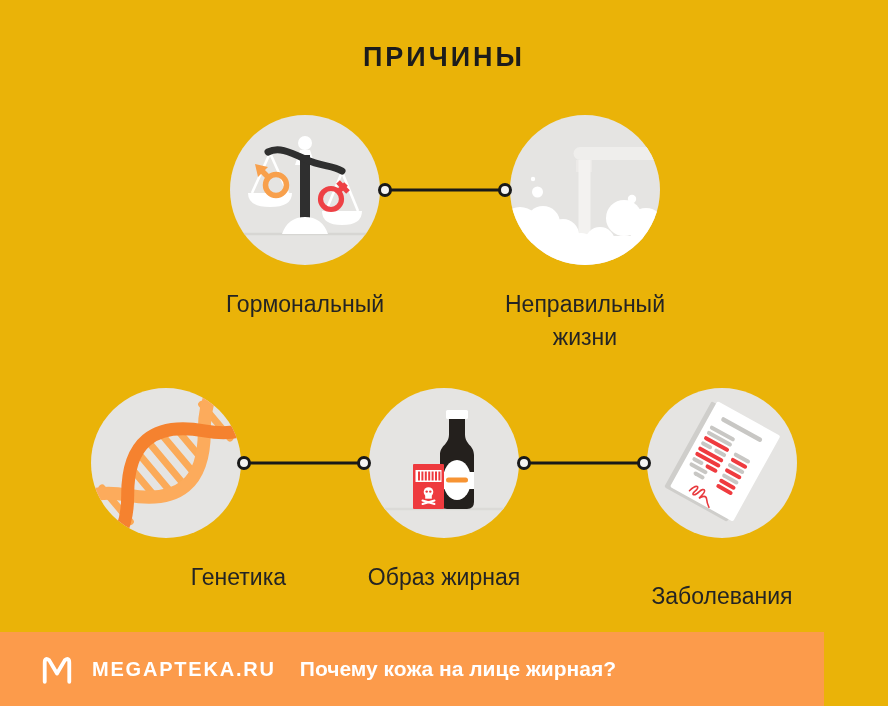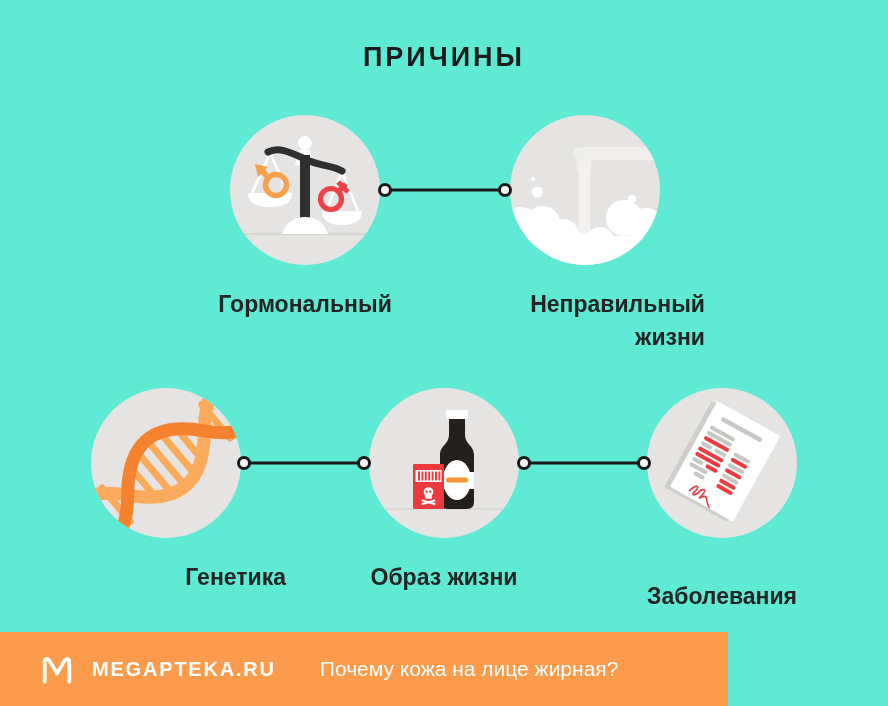--- a/index.html
+++ b/index.html
@@ -1,57 +1,57 @@
 <!DOCTYPE html>
 <html><head>
 <meta charset="utf-8">
 <style>
   html,body{margin:0;padding:0;background:#f5f4f2;}
   *{box-sizing:border-box;}
   .canvas{
     position:relative;width:888px;height:706px;overflow:hidden;
-    background:#5eead4;font-family:"Liberation Sans", sans-serif;
+    background:#eab308;font-family:"Liberation Sans", sans-serif;
   }
   .title{
     position:absolute;top:42px;left:0;width:100%;text-align:center;
     font-size:27px;font-weight:bold;letter-spacing:3px;color:#1c1c1c;
   }
   .circle{
     position:absolute;width:150px;height:150px;border-radius:50%;
     background:#e5e4e2;overflow:hidden;
   }
   .circle svg{position:absolute;left:0;top:0;}
   .c1{left:230px;top:115px;}
   .c2{left:510px;top:115px;}
   .c3{left:91px;top:388px;}
   .c4{left:369px;top:388px;}
   .c5{left:647px;top:388px;}
   .label{
     position:absolute;width:240px;text-align:center;color:#242424;
-    font-size:23px;line-height:33px;font-weight:bold;
+    font-size:23px;line-height:33px;font-weight:normal;
   }
   .l1{left:185px;top:288px;}
-  .l2{left:465px;top:288px;text-align:right;}
+  .l2{left:465px;top:288px;}
   .l3{left:46px;top:561px;text-align:right;}
   .l4{left:324px;top:561px;}
   .l5{left:602px;top:580px;}
   .connector{position:absolute;width:138px;height:20px;}
   .k1{left:376px;top:180px;}
   .k2{left:235px;top:453px;}
   .k3{left:515px;top:453px;}
   .footer{
-    position:absolute;left:0;top:632px;width:728px;height:74px;
+    position:absolute;left:0;top:632px;width:824px;height:74px;
     background:#fc9b4b;display:flex;align-items:center;padding-left:37px;
   }
   .brand{
     color:#ffffff;font-size:20px;font-weight:bold;letter-spacing:1.8px;
     margin-left:15px;
   }
   .question{
-    color:#ffffff;font-size:21px;font-weight:normal;margin-left:44px;
+    color:#ffffff;font-size:21px;font-weight:bold;margin-left:24px;
   }
 </style>
 </head>
 <body>
 
 <div class="canvas">
 
   <div class="title">ПРИЧИНЫ</div>
 
   <div class="circle c1">
@@ -216,21 +216,21 @@
     <span>Гормональный</span><br>
   </div>
   <div class="label l2">
     <span>Неправильный</span><br>
     <span>жизни</span>
   </div>
   <div class="label l3">
     <span>Генетика</span>
   </div>
   <div class="label l4">
-    <span>Образ жизни</span>
+    <span>Образ жирная</span>
   </div>
   <div class="label l5">
     <span>Заболевания</span>
   </div>
 
   <div class="footer">
     <svg width="40" height="40" viewBox="0 0 44 44">
       <path d="M8.5 36 L8.5 15 Q8.5 8.5 13.5 12.5 L22 27 L30.5 12.5 Q35.5 8.5 35.5 15 L35.5 36" stroke="#ffffff" stroke-width="4.2" fill="none" stroke-linecap="round" stroke-linejoin="round"></path>
     </svg>
     <span class="brand">MEGAPTEKA.RU</span>

